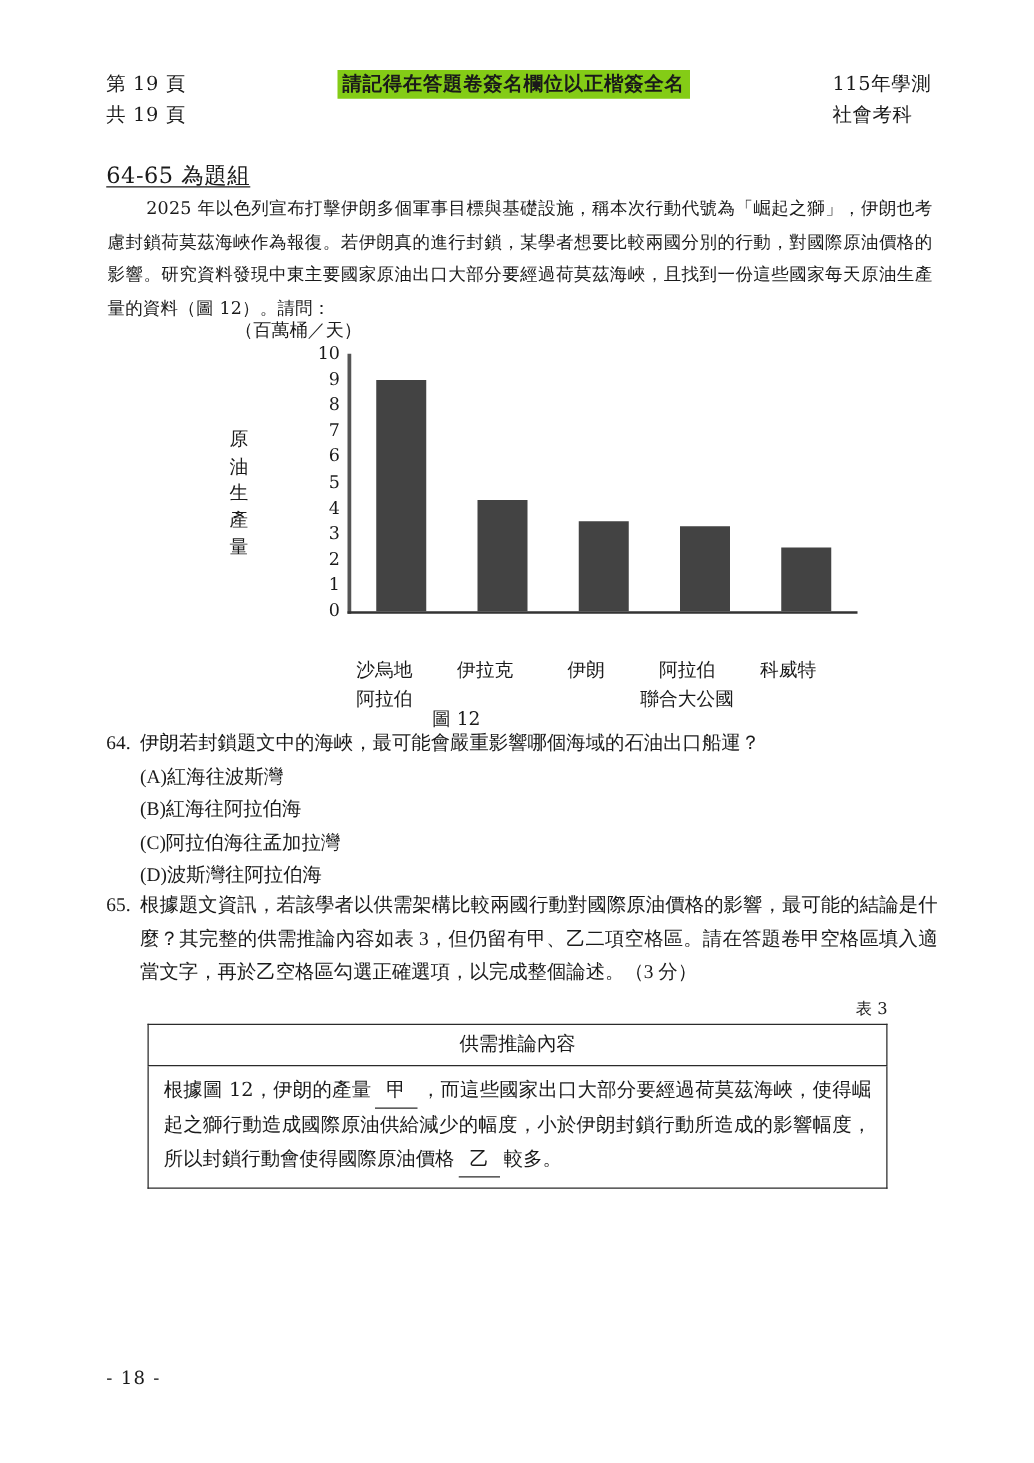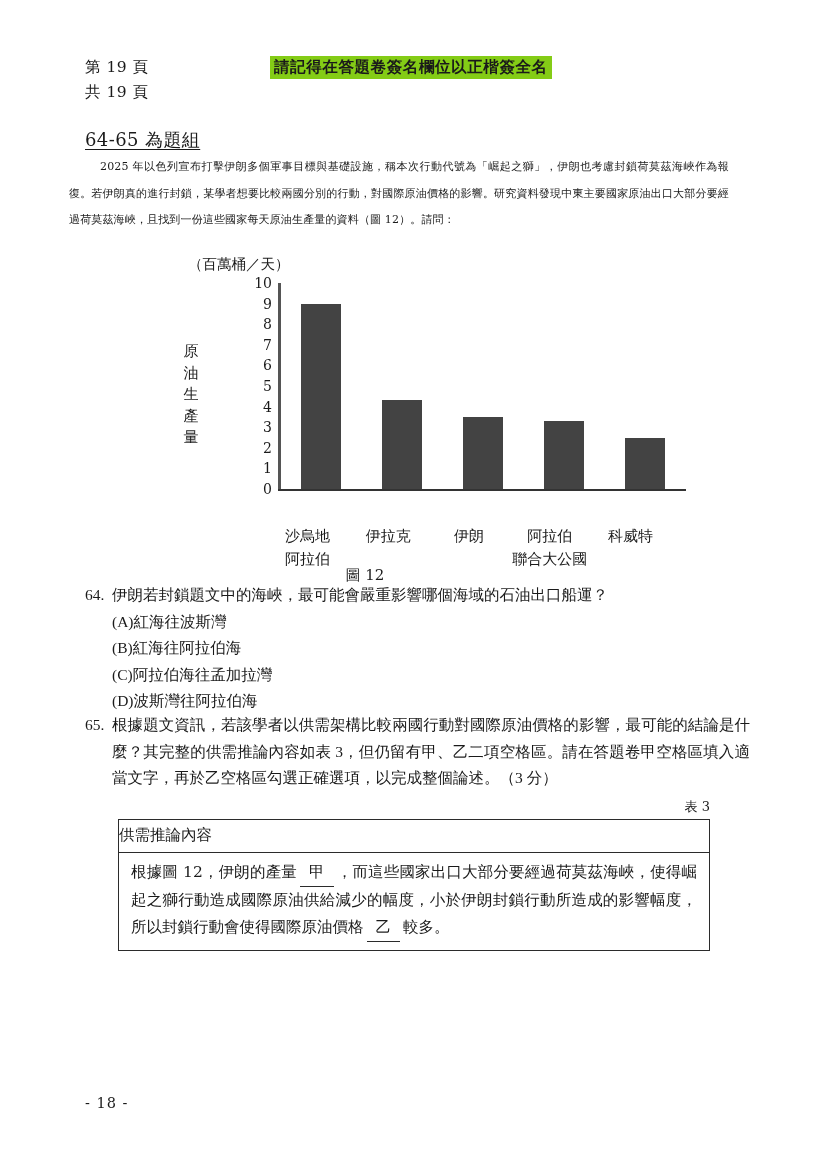--- a/index.html
+++ b/index.html
@@ -64,24 +64,24 @@
     top: 128px;
     font-size: 18px;
     text-decoration: underline;
     text-underline-offset: 3px;
     letter-spacing: 0.4px;
   }
 
   
   .passage {
     position: absolute;
-    left: 69px;
+    left: 86px;
     top: 154px;
     width: 660px;
-    font-size: 11px;
+    font-size: 14px;
     line-height: 26.5px;
     text-align: justify;
     text-justify: inter-ideograph;
     text-indent: 31px;
     letter-spacing: 0.15px;
   }
 
   
   .figure {
     position: absolute;
@@ -249,21 +249,21 @@
   table.supply {
     border-collapse: collapse;
     width: 592px;
     border: 1.3px solid #2b2b2b;
   }
   table.supply th {
     border-bottom: 1.3px solid #2b2b2b;
     font-weight: normal;
     font-size: 15.5px;
     padding: 5px 0 6px 0;
-    text-align: left;
+    text-align: center;
   }
   table.supply td {
     font-size: 15.5px;
     line-height: 27px;
     padding: 6px 12px 8px 12px;
     text-align: justify;
     text-justify: inter-ideograph;
   }
   .blank {
     display: inline-block;
@@ -285,20 +285,24 @@
 <body>
 
 <div class="page">
 
   <div class="header">
     <div class="hdr-left">
       <div>第 19 頁</div>
       <div>共 19 頁</div>
     </div>
     <div class="hdr-center">請記得在答題卷簽名欄位以正楷簽全名</div>
+    <div class="hdr-right">
+      <div>115年學測</div>
+      <div>社會考科</div>
+    </div>
   </div>
 
   <div class="group-heading">64-65 為題組</div>
 
   <div class="passage">2025 年以色列宣布打擊伊朗多個軍事目標與基礎設施，稱本次行動代號為「崛起之獅」，伊朗也考慮封鎖荷莫茲海峽作為報復。若伊朗真的進行封鎖，某學者想要比較兩國分別的行動，對國際原油價格的影響。研究資料發現中東主要國家原油出口大部分要經過荷莫茲海峽，且找到一份這些國家每天原油生產量的資料（圖 12）。請問：</div>
 
   <div class="figure">
 
     <div class="unit-label">（百萬桶／天）</div>
 

